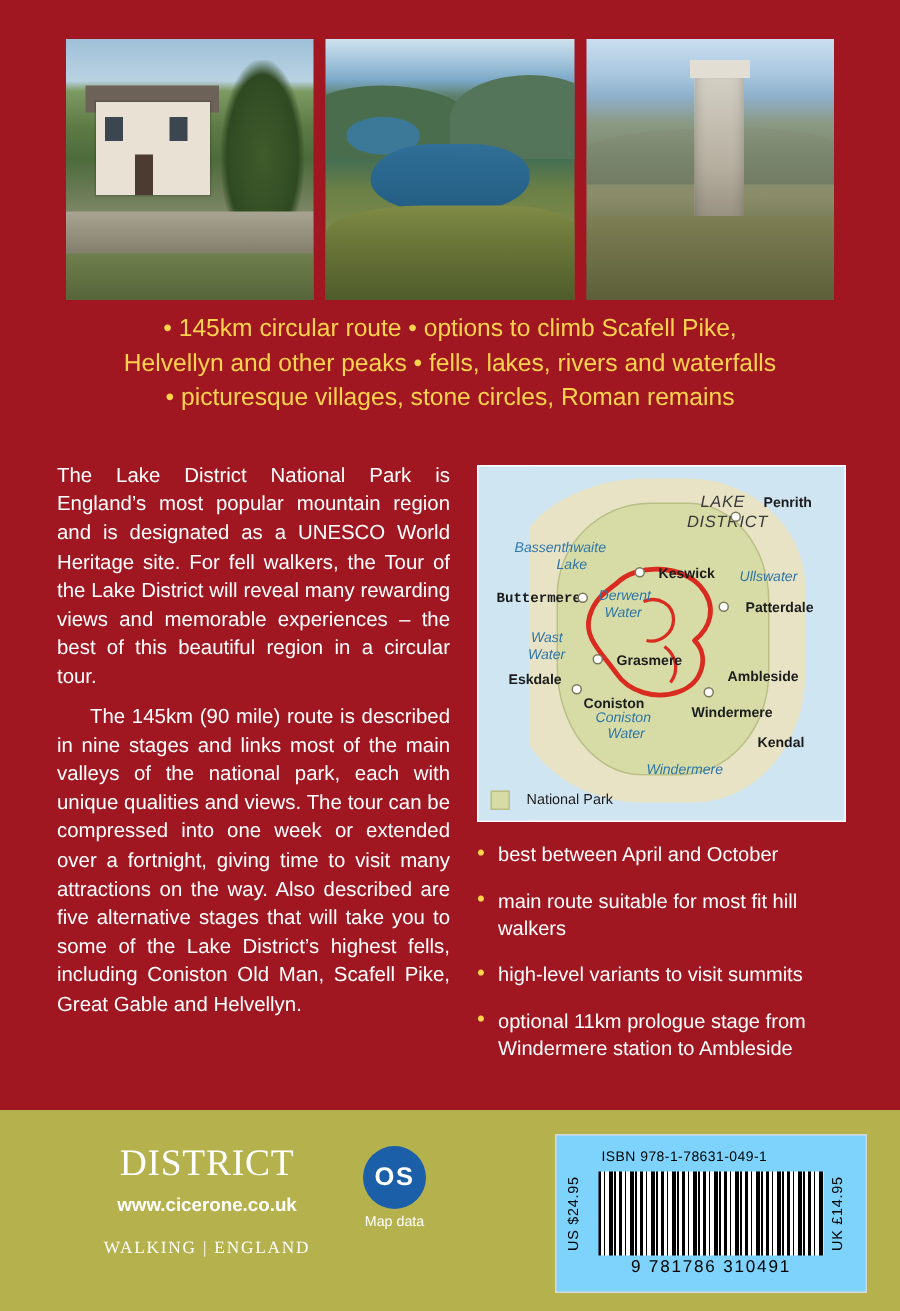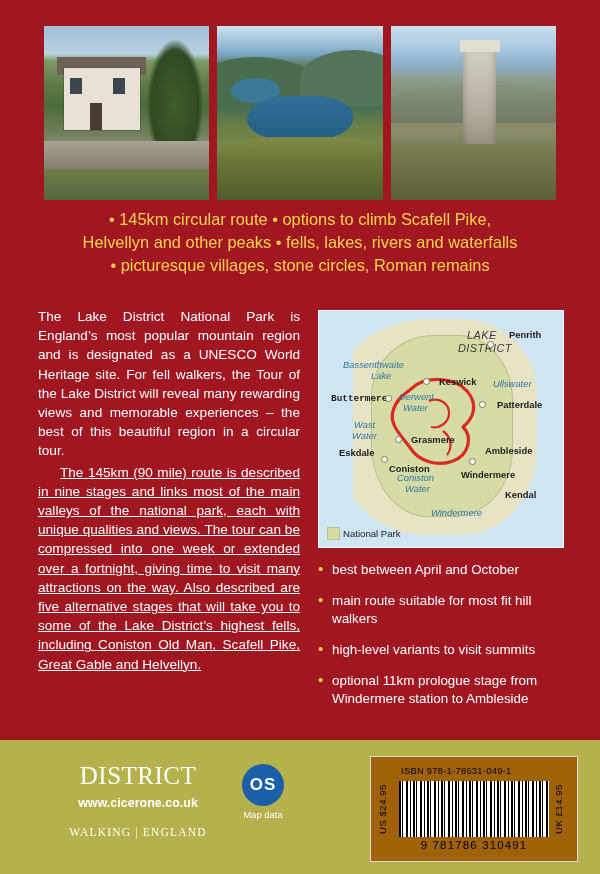--- a/index.html
+++ b/index.html
@@ -210,21 +210,21 @@
     position: absolute;
     top: 307px;
     left: 38px;
     width: 262px;
     color: #ffffff;
     font-size: 13.6px;
     line-height: 19.2px;
     text-align: justify;
   }
   .body-col p { margin: 0; }
-  .body-col p + p { text-indent: 22px; margin-top: 2px; text-decoration: underline; }
+  .body-col p + p { text-indent: 22px; margin-top: 7px; }
 
   
   .map {
     position: absolute;
     top: 310px;
     left: 318px;
     width: 244px;
     height: 236px;
     background: #cfe5f2;
     border: 1px solid #ffffff;
@@ -288,21 +288,21 @@
     border-radius: 50%;
     background: #ffffff;
     border: 1px solid #7a7a5a;
   }
   .map-legend {
     position: absolute;
     left: 8px;
     bottom: 7px;
     display: flex;
     align-items: center;
-    gap: 3px;
+    gap: 11px;
     font-size: 9.6px;
     color: #1c1c1c;
   }
   .map-legend .swatch {
     width: 11px;
     height: 11px;
     background: #d7dca6;
     border: 1px solid #b9bf86;
     display: inline-block;
   }
@@ -390,21 +390,21 @@
   .os-text {
     margin-top: 3px;
     font-size: 9.5px;
   }
   .barcode-box {
     position: absolute;
     right: 22px;
     top: 16px;
     width: 206px;
     height: 104px;
-    background: #a16207;
+    background: #7dd3fc;
     border: 1px solid #d8d8d8;
   }
   .isbn {
     position: absolute;
     left: 30px;
     top: 9px;
     font-size: 9.3px;
     letter-spacing: .3px;
     color: #000;
   }

